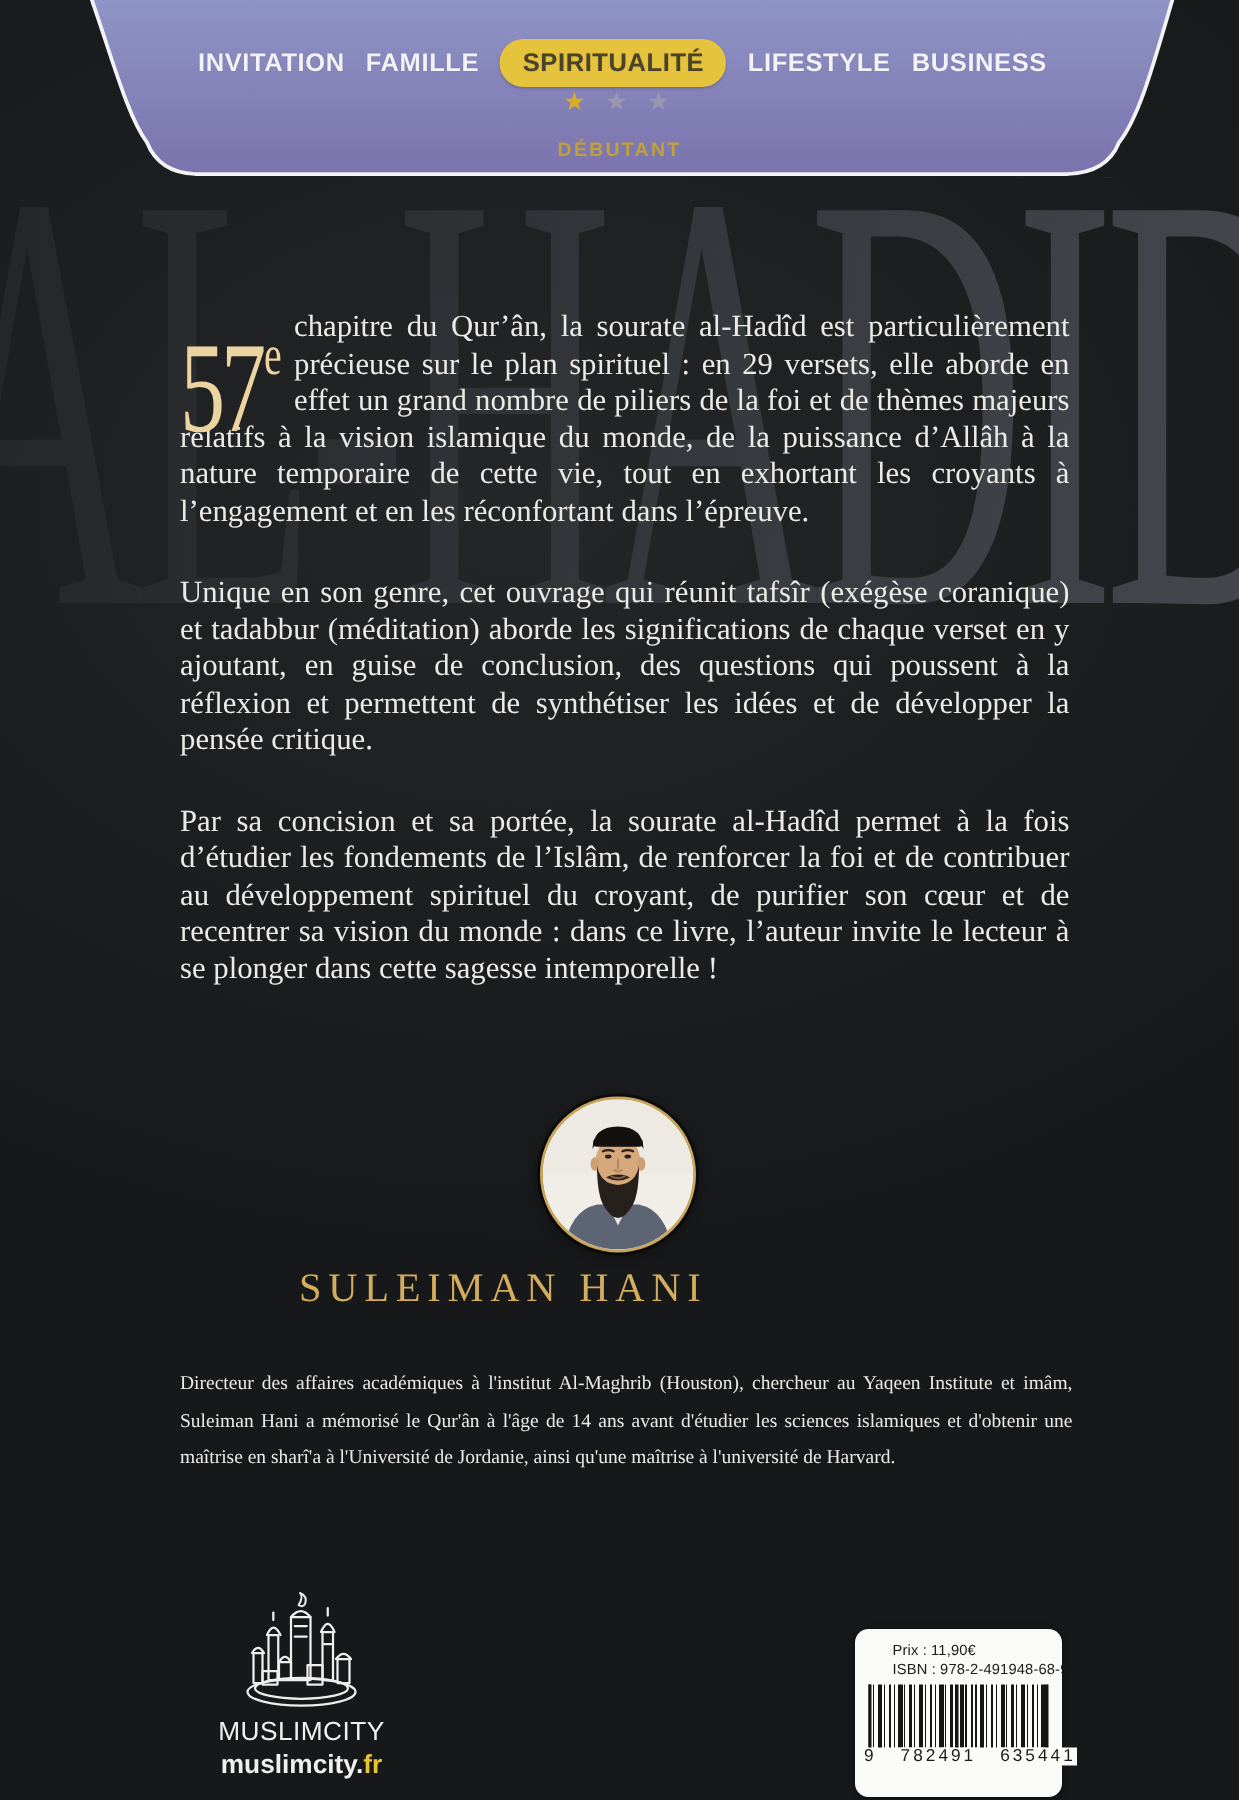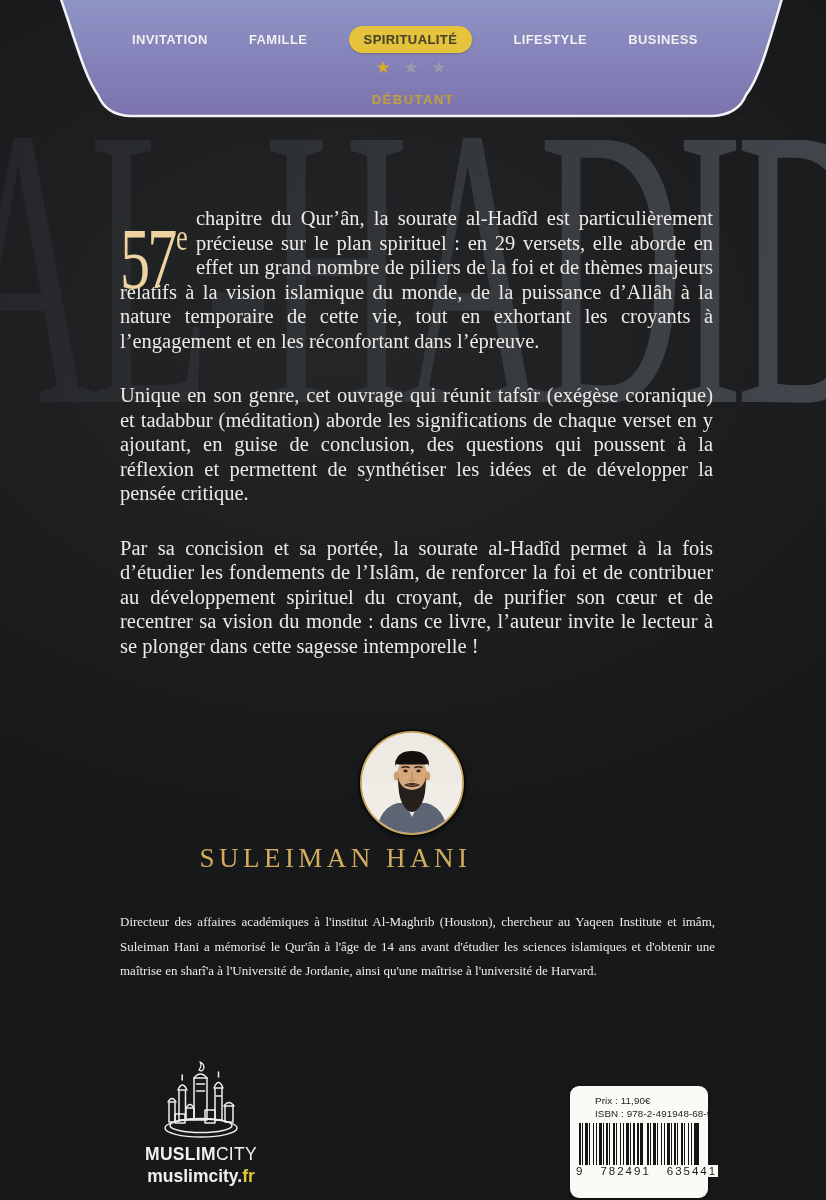--- a/index.html
+++ b/index.html
@@ -9,21 +9,21 @@
     font-family:"Liberation Serif", serif;
   }
   
   .panel-wrap{position:absolute;top:0;left:0;width:826px;height:125px;}
   .panel-wrap svg{display:block;}
   .tabs{
     position:absolute;top:26px;left:132px;width:566px;
     display:flex;align-items:center;justify-content:space-between;
     font-family:"Liberation Sans", sans-serif;
   }
-  .tab{color:#f3f2f6;font-size:13px;font-weight:600;letter-spacing:.4px;text-shadow:0 0 1px rgba(0,0,0,.15);}
+  .tab{color:#f3f2f6;font-size:17px;font-weight:600;letter-spacing:.4px;text-shadow:0 0 1px rgba(0,0,0,.15);}
   .tab.pill{
     background:#e6c33c;color:#4a432b;border-radius:16px;
     padding:6px 15px;font-weight:700;box-shadow:0 1px 2px rgba(40,35,10,.25);
   }
   .level{position:absolute;left:0;width:826px;text-align:center;font-family:"Liberation Sans", sans-serif;}
   .stars{top:57px;font-size:17px;letter-spacing:4px;}
   .star-filled{color:#d9ac28;}
   .star-dim{color:#9b97ae;}
   .level-label{top:92px;color:#c1a03c;font-size:13px;font-weight:700;letter-spacing:1.5px;}
   
@@ -65,21 +65,21 @@
     position:absolute;left:120px;top:886px;width:595px;
     color:#eceae5;font-size:13px;line-height:24.5px;text-align:justify;margin-top:24px;
   }
   
   .publisher{
     position:absolute;left:126px;top:1060px;width:150px;text-align:center;
     font-family:"Liberation Sans", sans-serif;color:#f0f0ee;
   }
   .publisher svg{display:block;margin:0 auto;}
   .brand-line{font-size:17.5px;letter-spacing:.3px;margin-top:2px;}
-  .brand-bold{font-weight:700;}
+  .brand-bold{font-weight:400;}
   .brand-light{font-weight:400;}
   .site-line{font-size:17.5px;font-weight:800;margin-top:1px;}
   .site-tld{color:#e7c531;}
   
   .barcode-label{
     position:absolute;left:570px;top:1086px;width:138px;height:112px;
     background:#fafaf7;border-radius:9px;box-sizing:border-box;
     padding:8px 9px 0 9px;font-family:"Liberation Sans", sans-serif;color:#1b1b1b;
     box-shadow:0 1px 4px rgba(0,0,0,.5);
   }

